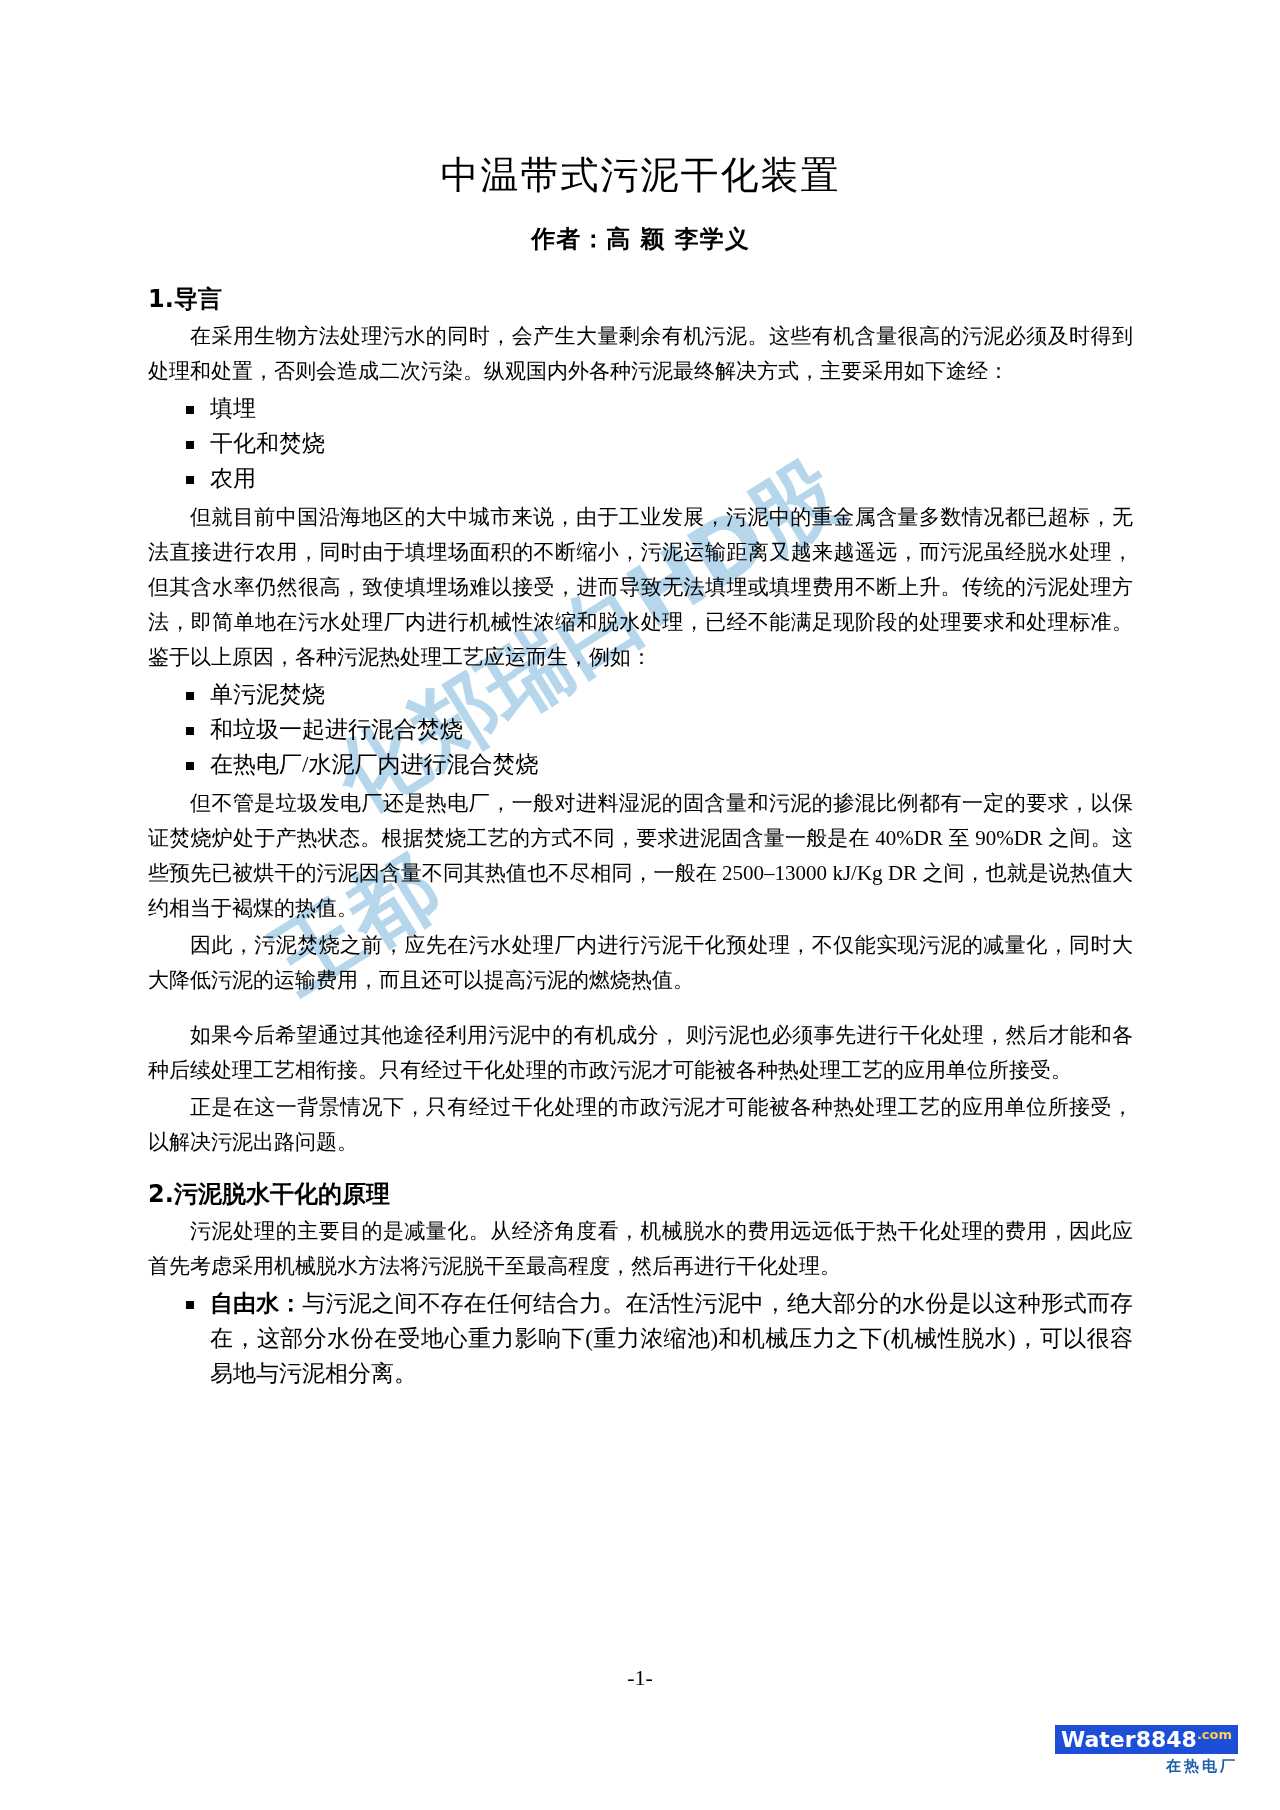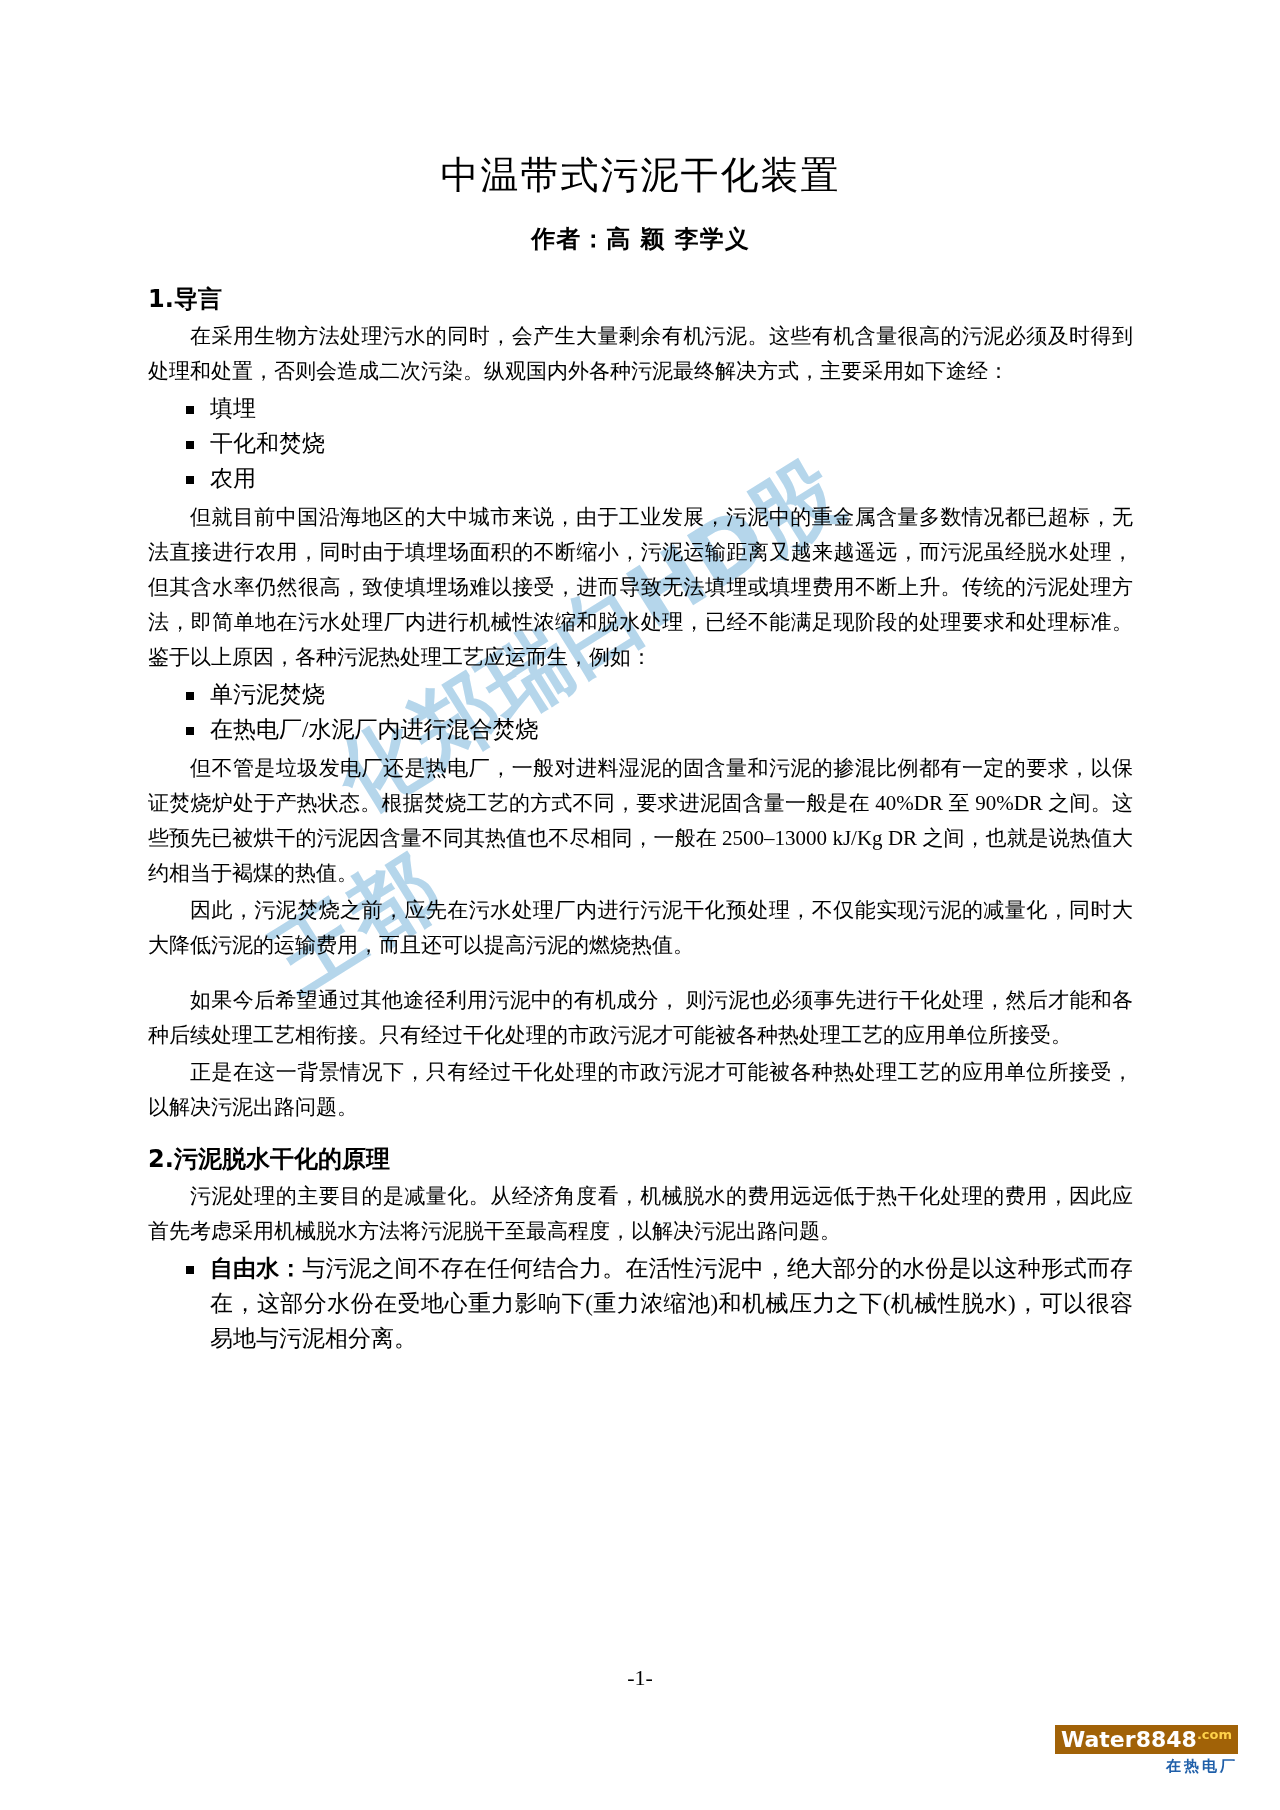--- a/index.html
+++ b/index.html
@@ -123,21 +123,21 @@
   .watermark .l2 { margin-left: 0px; }
   
   .site-logo {
     position: absolute;
     right: 42px;
     bottom: 34px;
     text-align: right;
     font-family: "DejaVu Sans", "Liberation Sans", sans-serif;
   }
   .site-logo .logo-main {
-    background: #a16207;
+    background: #1d4ed8;
     color: #ffffff;
     font-weight: bold;
     font-size: 22px;
     padding: 2px 6px 2px 6px;
     display: inline-block;
     letter-spacing: 0px;
   }
   .site-logo .logo-main .dotcom {
     color: #ffd24a;
     font-size: 13px;
@@ -176,34 +176,35 @@
     <ul class="bullets">
       <li>填埋</li>
       <li>干化和焚烧</li>
       <li>农用</li>
     </ul>
 
     <p class="para">但就目前中国沿海地区的大中城市来说，由于工业发展，污泥中的重金属含量多数情况都已超标，无法直接进行农用，同时由于填埋场面积的不断缩小，污泥运输距离又越来越遥远，而污泥虽经脱水处理，但其含水率仍然很高，致使填埋场难以接受，进而导致无法填埋或填埋费用不断上升。传统的污泥处理方法，即简单地在污水处理厂内进行机械性浓缩和脱水处理，已经不能满足现阶段的处理要求和处理标准。鉴于以上原因，各种污泥热处理工艺应运而生，例如：</p>
 
     <ul class="bullets">
       <li>单污泥焚烧</li>
+      <li>和垃圾一起进行混合焚烧</li>
       <li>在热电厂/水泥厂内进行混合焚烧</li>
     </ul>
 
     <p class="para">但不管是垃圾发电厂还是热电厂，一般对进料湿泥的固含量和污泥的掺混比例都有一定的要求，以保证焚烧炉处于产热状态。根据焚烧工艺的方式不同，要求进泥固含量一般是在 40%DR 至 90%DR 之间。这些预先已被烘干的污泥因含量不同其热值也不尽相同，一般在 2500–13000 kJ/Kg DR 之间，也就是说热值大约相当于褐煤的热值。</p>
     <p class="para">因此，污泥焚烧之前，应先在污水处理厂内进行污泥干化预处理，不仅能实现污泥的减量化，同时大大降低污泥的运输费用，而且还可以提高污泥的燃烧热值。</p>
     <div class="spacer"></div>
     <p class="para">如果今后希望通过其他途径利用污泥中的有机成分， 则污泥也必须事先进行干化处理，然后才能和各种后续处理工艺相衔接。只有经过干化处理的市政污泥才可能被各种热处理工艺的应用单位所接受。</p>
     <p class="para">正是在这一背景情况下，只有经过干化处理的市政污泥才可能被各种热处理工艺的应用单位所接受，以解决污泥出路问题。</p>
 
     <div class="section-head">
       <span class="num">2.</span><span>污泥脱水干化的原理</span>
     </div>
 
-    <p class="para">污泥处理的主要目的是减量化。从经济角度看，机械脱水的费用远远低于热干化处理的费用，因此应首先考虑采用机械脱水方法将污泥脱干至最高程度，以解决污泥出路问题。</p>
+    <p class="para">污泥处理的主要目的是减量化。从经济角度看，机械脱水的费用远远低于热干化处理的费用，因此应首先考虑采用机械脱水方法将污泥脱干至最高程度，然后再进行干化处理。</p>
 
     <ul class="bullets">
       <li class="hang">
         <p><span class="bold">自由水：</span><span>与污泥之间不存在任何结合力。在活性污泥中，绝大部分的水份是以这种形式而存在，这部分水份在受地心重力影响下(重力浓缩池)和机械压力之下(机械性脱水)，可以很容易地与污泥相分离。</span></p>
       </li>
     </ul>
 
   </div>
 
   <div class="page-number">-1-</div>

